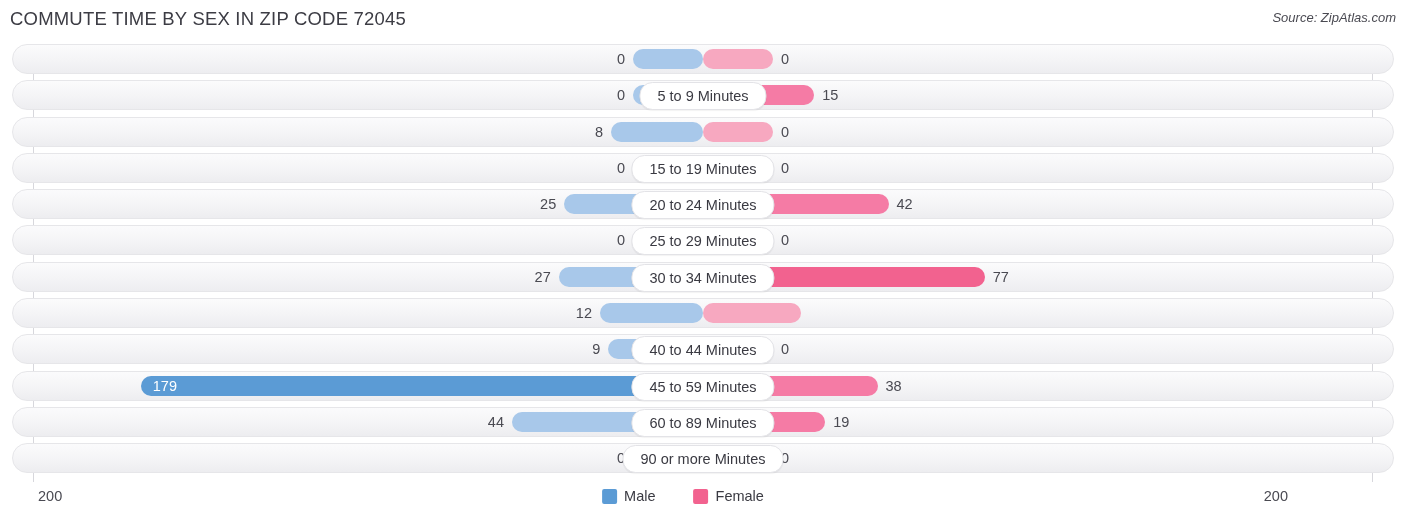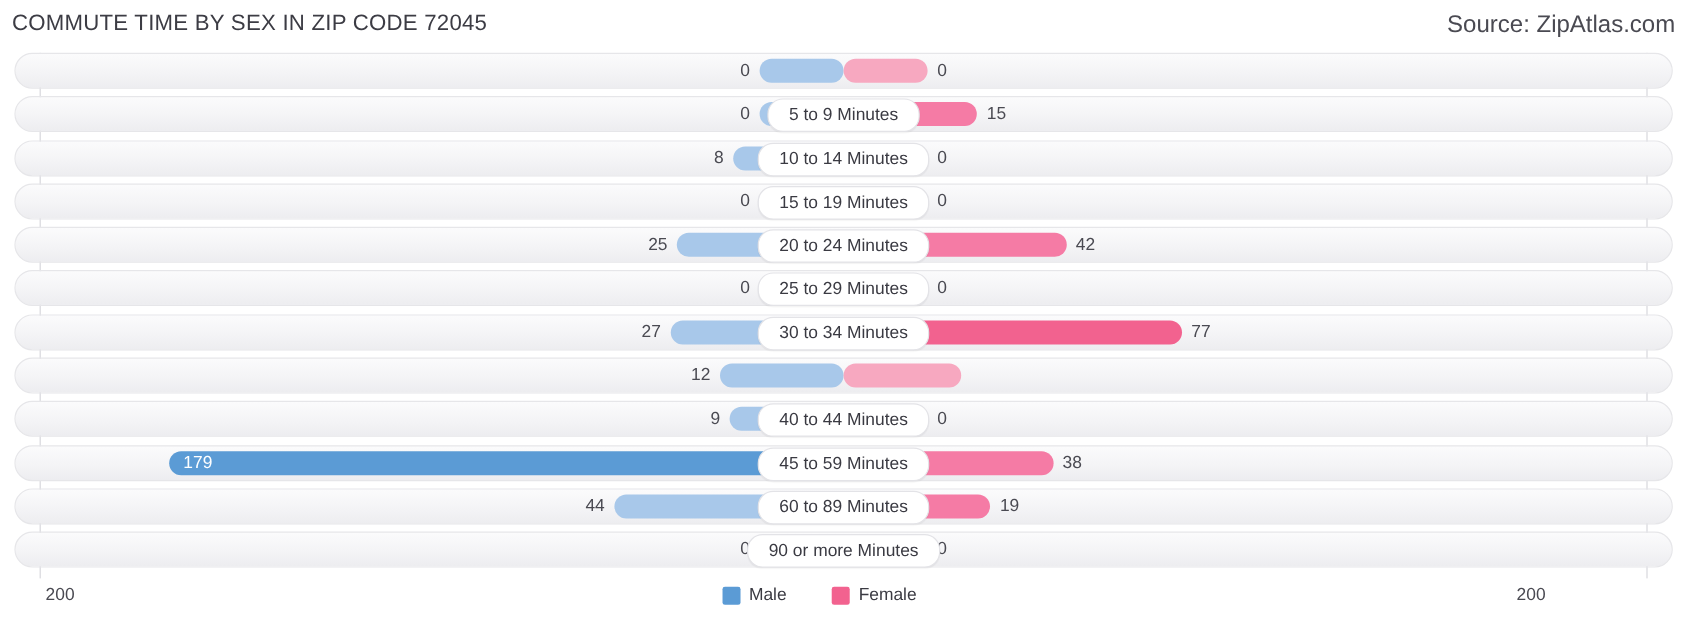--- a/index.html
+++ b/index.html
@@ -27,21 +27,22 @@
     top: 8px;
     font-size: 18.5px;
     letter-spacing: 0.2px;
     color: #3c3c44;
     white-space: nowrap;
   }
   .source {
     position: absolute;
     right: 10px;
     top: 10px;
-    font-size: 20px;
+    font-size: 13px;
+    font-style: italic;
     color: #4a4a52;
     white-space: nowrap;
   }
 
   
   .plot {
     position: absolute;
     left: 0;
     top: 44px;
     width: 1406px;
@@ -202,21 +203,20 @@
         <div class="val left" style="right: 781px;">0</div>
         <div class="val right" style="left: 822.25px;">15</div>
         <div class="pill">5 to 9 Minutes</div>
       </div>
       <div class="row">
         <div class="track"></div>
         <div class="bar male" style="width: 92px;"></div>
         <div class="bar female" style="width: 70px;"></div>
         <div class="val left" style="right: 803px;">8</div>
         <div class="val right" style="left: 781px;">0</div>
-        <div class="pill">10 to 14 Minutes</div>
       </div>
       <div class="row">
         <div class="track"></div>
         <div class="bar male" style="width: 70px;"></div>
         <div class="bar female" style="width: 70px;"></div>
         <div class="val left" style="right: 781px;">0</div>
         <div class="val right" style="left: 781px;">0</div>
         <div class="pill">15 to 19 Minutes</div>
       </div>
       <div class="row">

